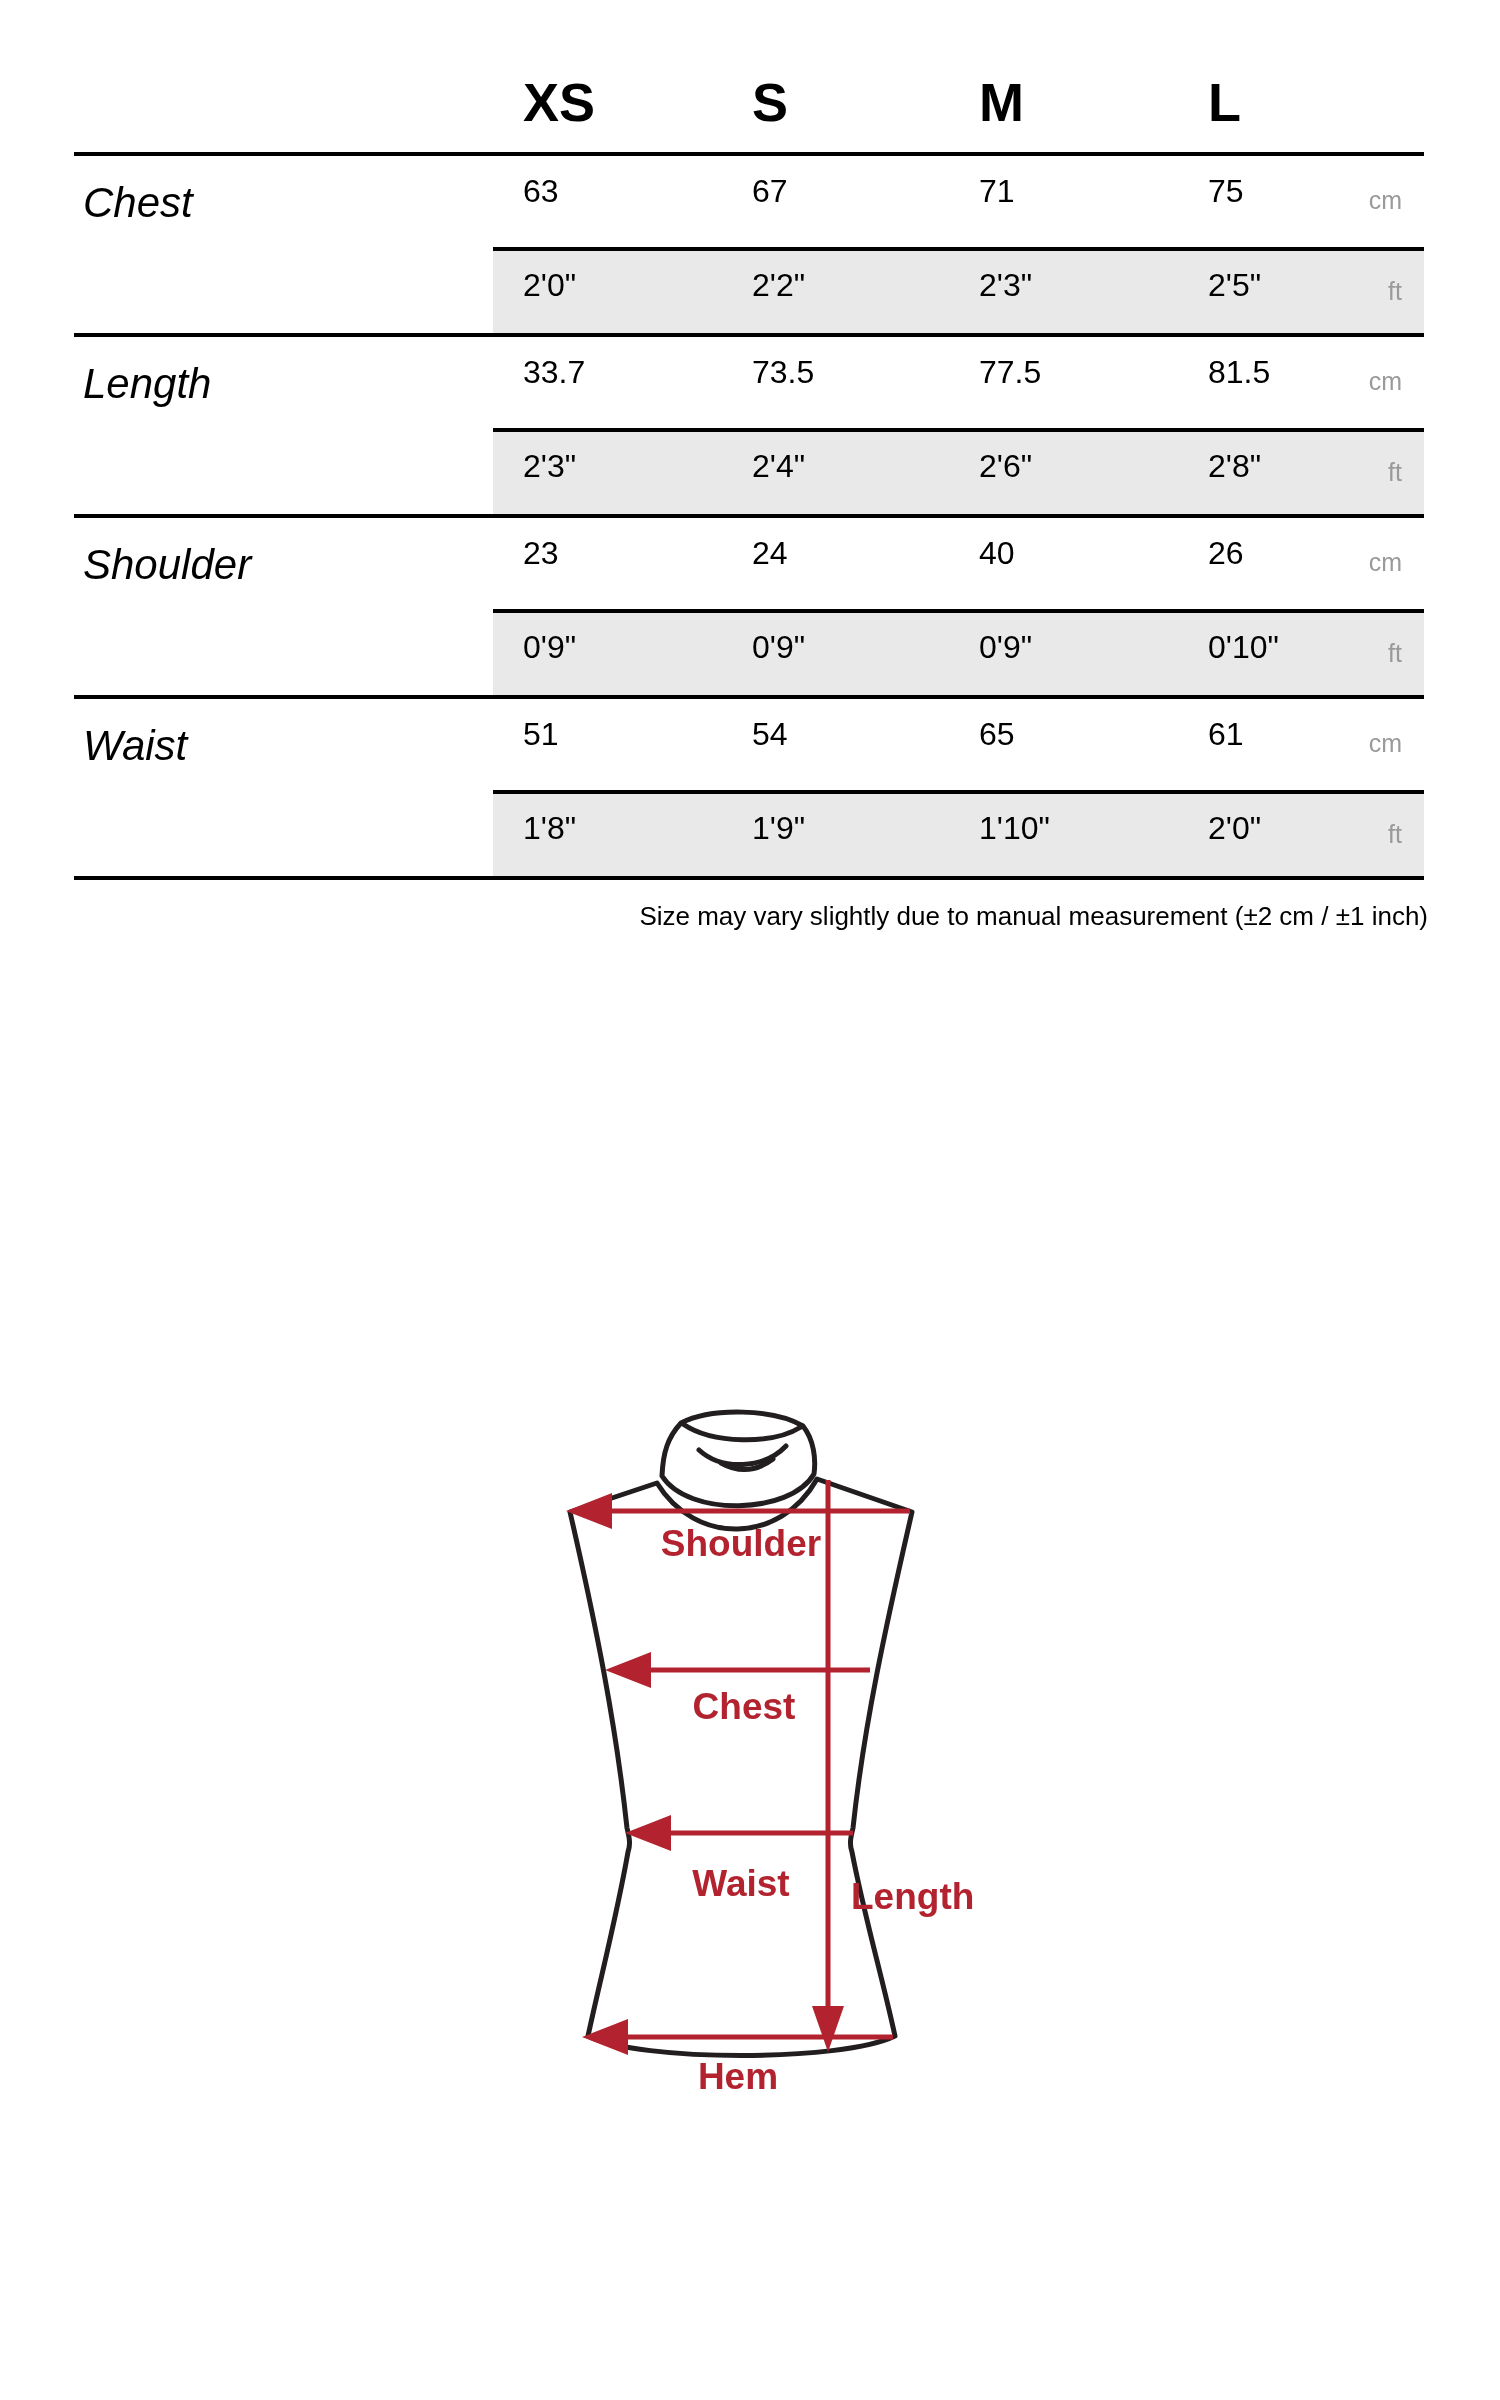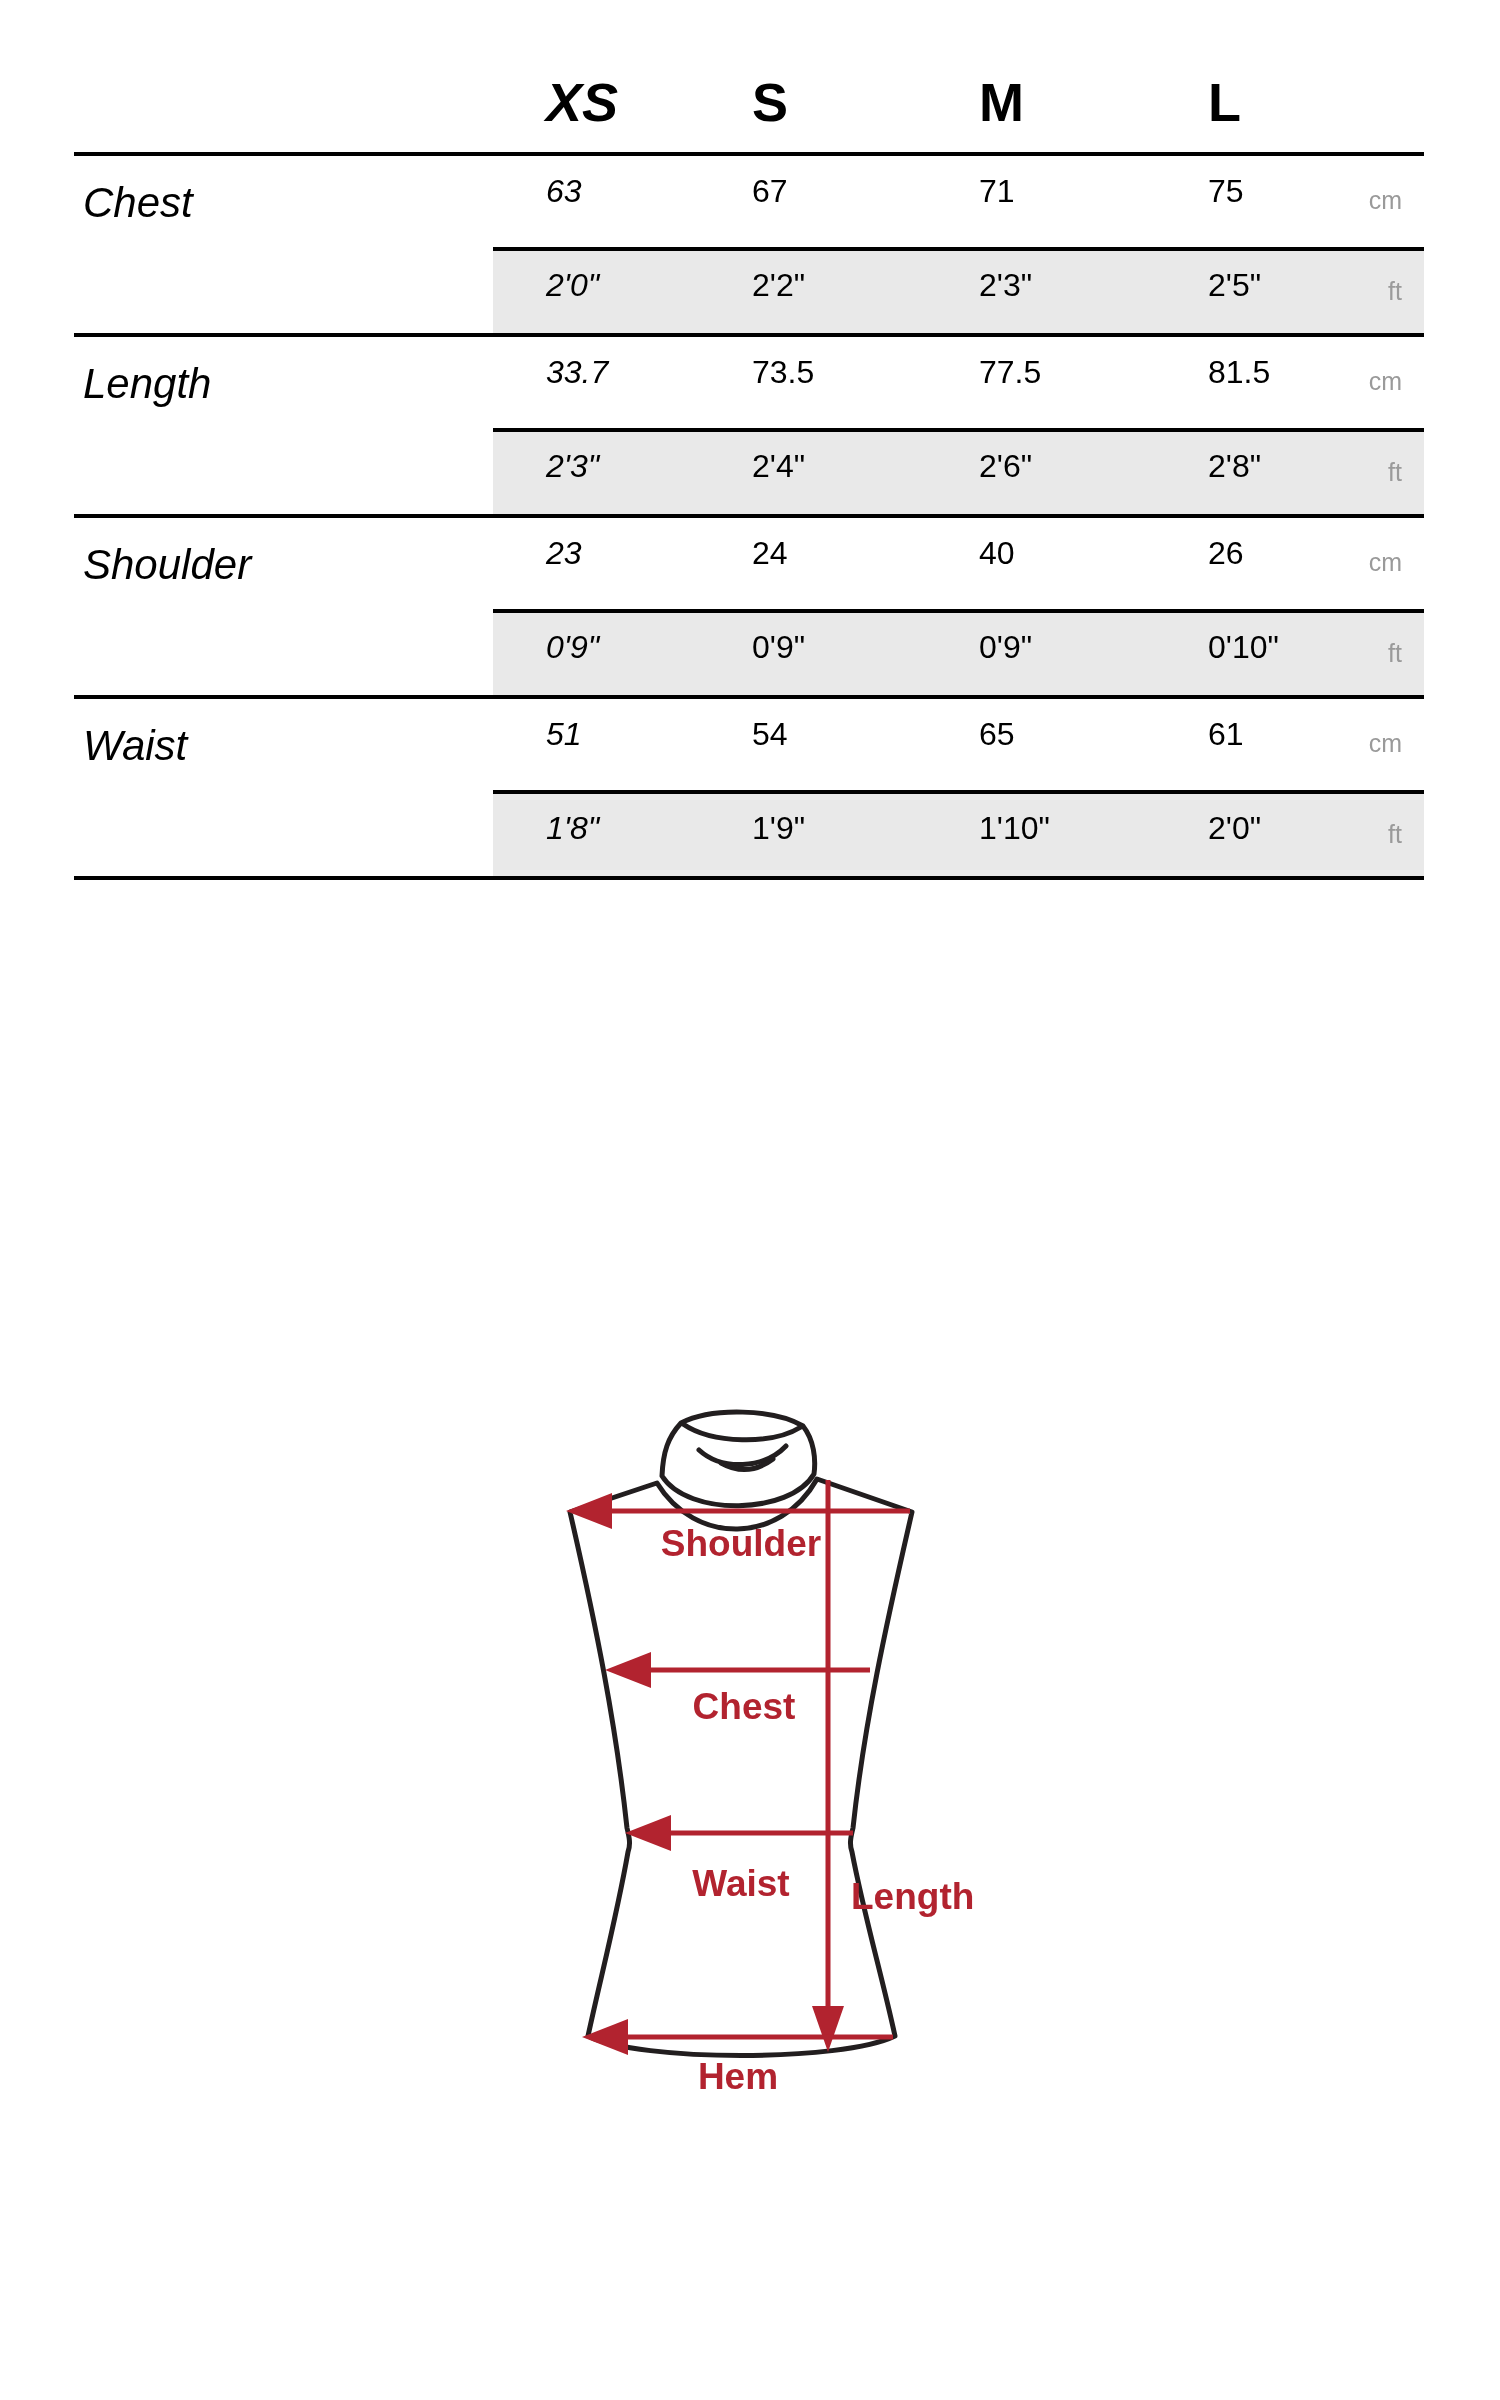--- a/index.html
+++ b/index.html
@@ -6,21 +6,21 @@
   html,body { background:#fff; }
   .page {
     position:relative; width:1500px; height:2400px; background:#fff;
     font-family:"Liberation Sans", sans-serif; color:#000; overflow:hidden;
   }
 
   
   .size-table { position:absolute; left:74px; top:0; width:1350px; }
   .thead { position:relative; height:156px; border-bottom:4px solid #000; }
   .size-h { position:absolute; top:75px; font-size:54px; font-weight:bold; line-height:1; }
-  .c0 { left:472px;font-style:italic; } .c1 { left:678px; } .c2 { left:905px; } .c3 { left:1134px; }
+  .c0 { left:449px; } .c1 { left:678px; } .c2 { left:905px; } .c3 { left:1134px; }
 
   .cm-row { position:relative; height:91px; }
   .ft-row { position:relative; height:90px; border-bottom:4px solid #000; }
   .band { position:absolute; left:419px; right:0; top:0; bottom:0;
           background:#e9e9e9; border-top:4px solid #000; }
 
   .rlabel { position:absolute; left:9px; top:26px; font-size:42px; font-style:italic; line-height:1; }
   .val { position:absolute; top:19px; font-size:32px; line-height:1; }
   .ft-row .val { top:22px; }
   .unit { position:absolute; right:22px; top:32px; font-size:25px; color:#9a9a9a; line-height:1; }
@@ -120,20 +120,21 @@
         <span class="val c0">1'8"</span>
         <span class="val c1">1'9"</span>
         <span class="val c2">1'10"</span>
         <span class="val c3">2'0"</span>
         <span class="unit">ft</span>
       </div>
     </div>
 
   </div>
 
+  <div class="footnote">Size may vary slightly due to manual measurement (±2 cm / ±1 inch)</div>
 
   <svg class="diagram" viewBox="500 1380 560 760" xmlns="http://www.w3.org/2000/svg">
 
     <path class="garment-stroke" d="M 570 1512
          L 657 1483
          C 695 1545 780 1545 817 1479
          L 912 1512
          C 886 1625 864 1725 853 1828
          C 851 1836 849 1844 852 1852
          C 864 1915 882 1976 895 2036

